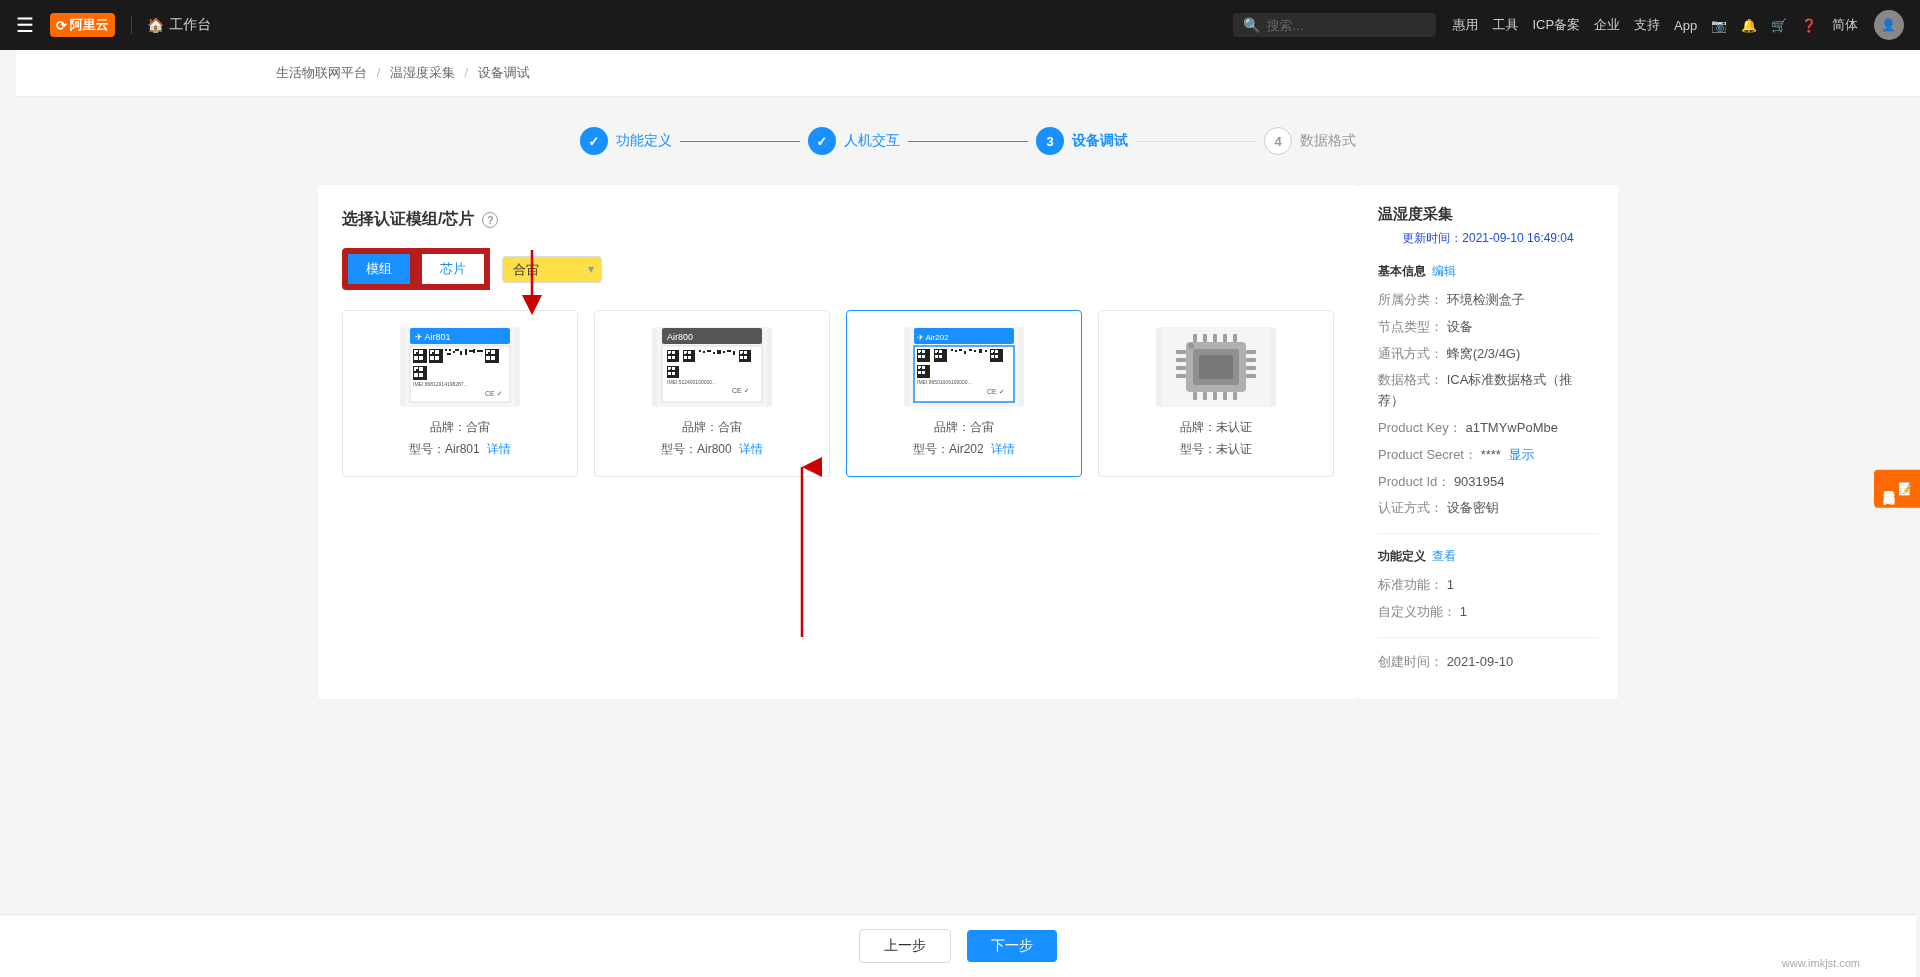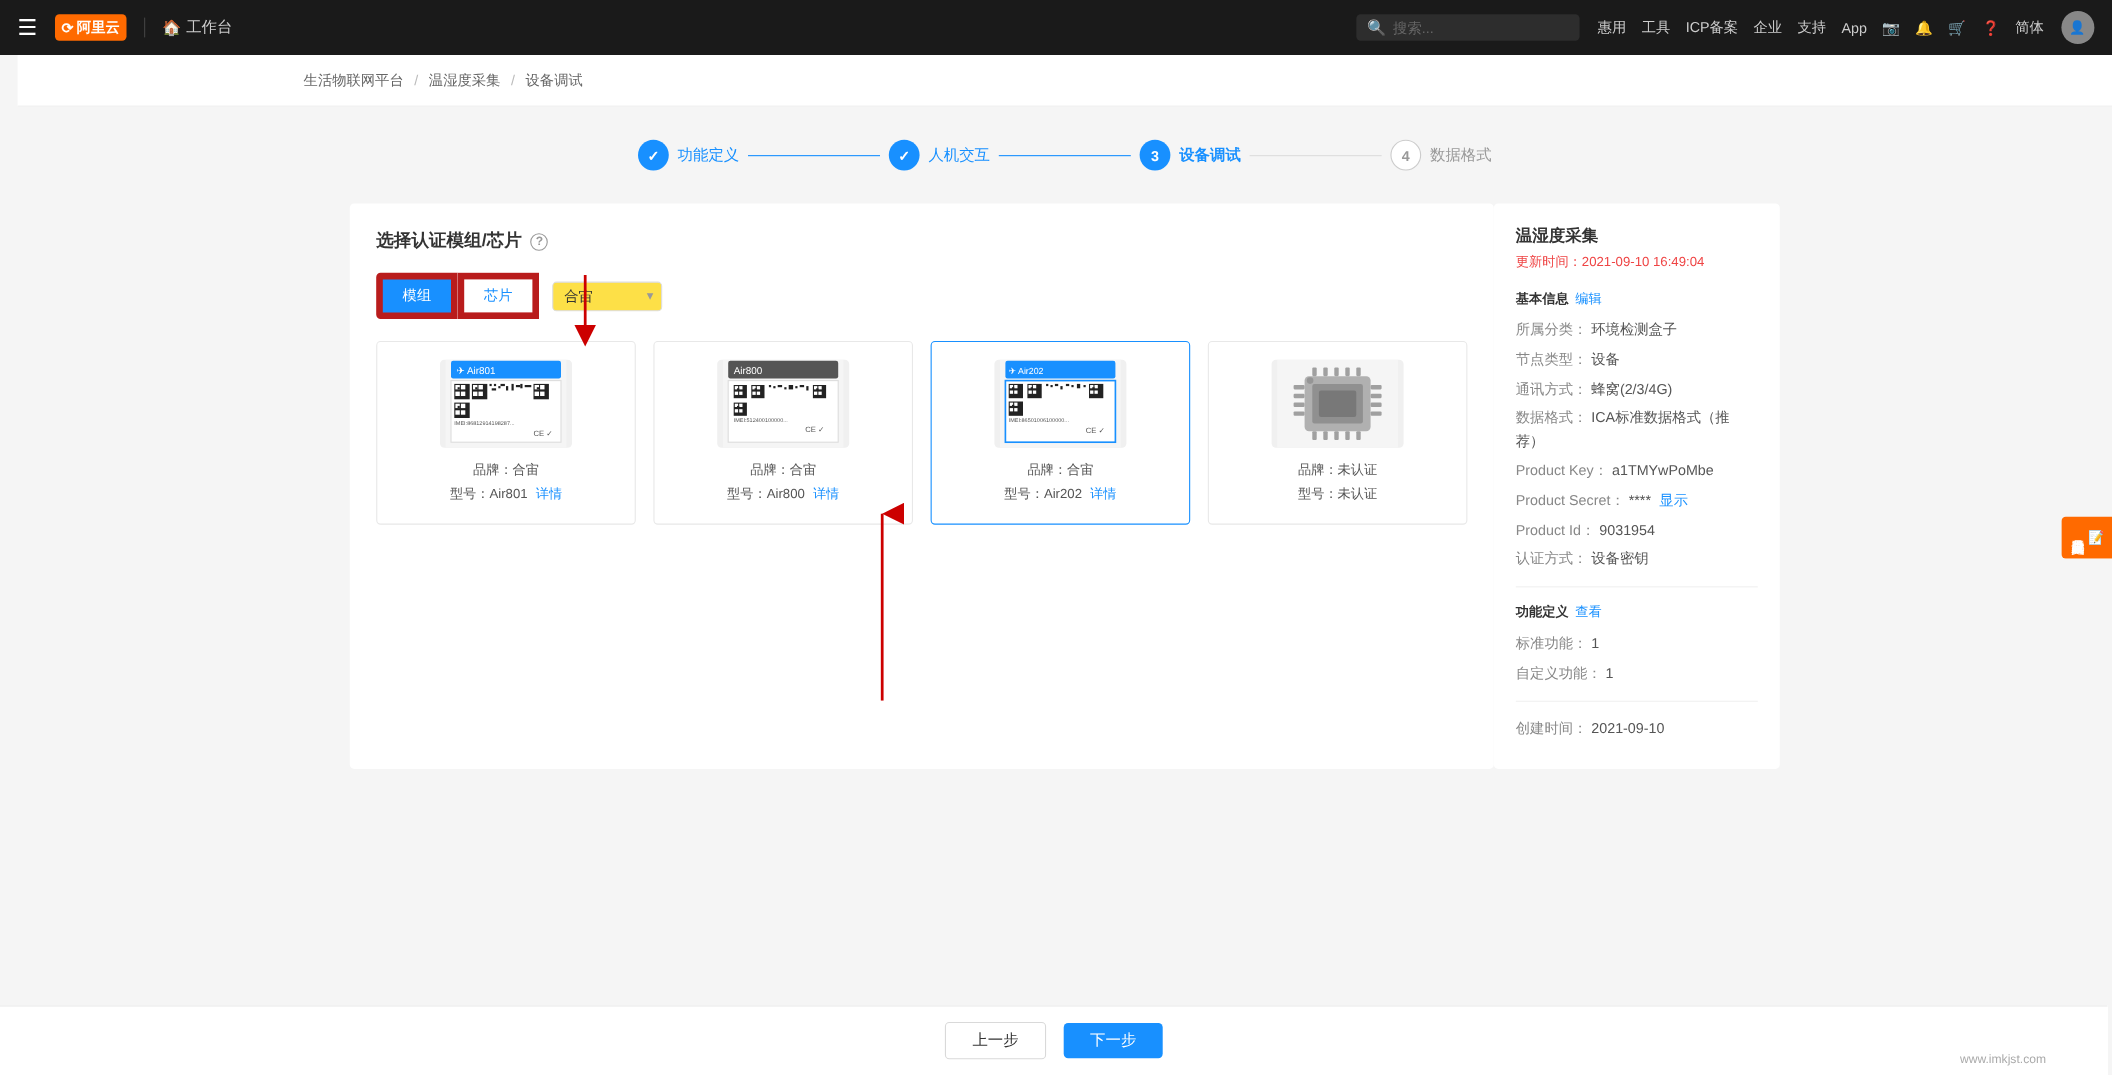--- a/index.html
+++ b/index.html
@@ -258,21 +258,21 @@
     
     .info-card {
       width: 260px;
       background: #fff;
       border-radius: 4px;
       padding: 20px;
       font-size: 13px;
       flex-shrink: 0;
     }
     .info-card-title { font-size: 15px; font-weight: bold; color: #333; margin-bottom: 6px; }
-    .info-update { color: #ef4444; font-size: 12px; margin-bottom: 16px; }
+    .info-update { color: #1d4ed8; font-size: 12px; margin-bottom: 16px; text-align: center; }
     .info-section-title {
       font-size: 12px; font-weight: bold; color: #333;
       margin-bottom: 10px;
       display: flex; align-items: center; gap: 6px;
     }
     .info-section-title .edit-link { color: #1890ff; font-weight: normal; cursor: pointer; }
     .info-row { margin-bottom: 6px; color: #555; line-height: 1.6; }
     .info-row .label { color: #888; }
     .info-row .show-link { color: #1890ff; cursor: pointer; margin-left: 4px; }
     .divider { border: none; border-top: 1px solid #f0f0f0; margin: 14px 0; }

